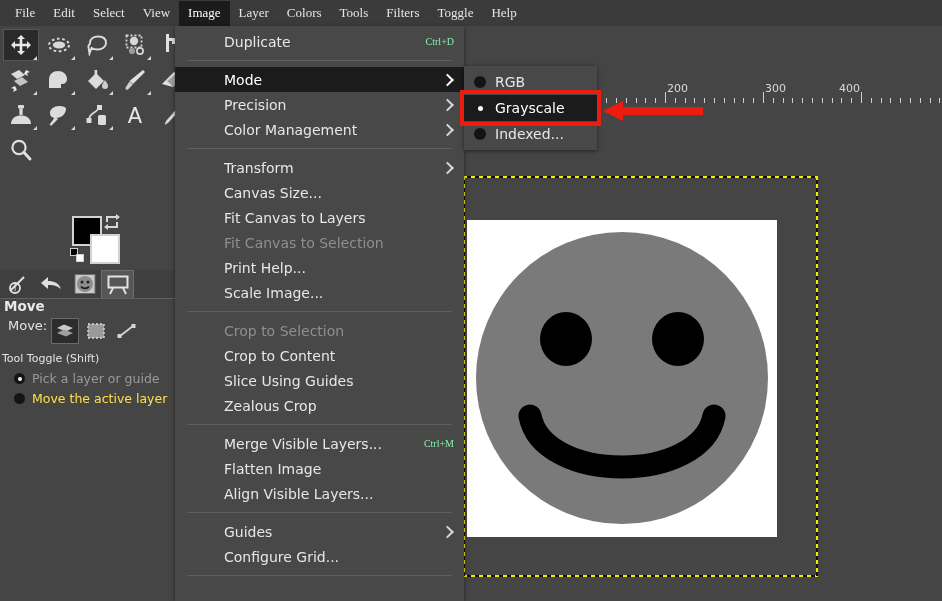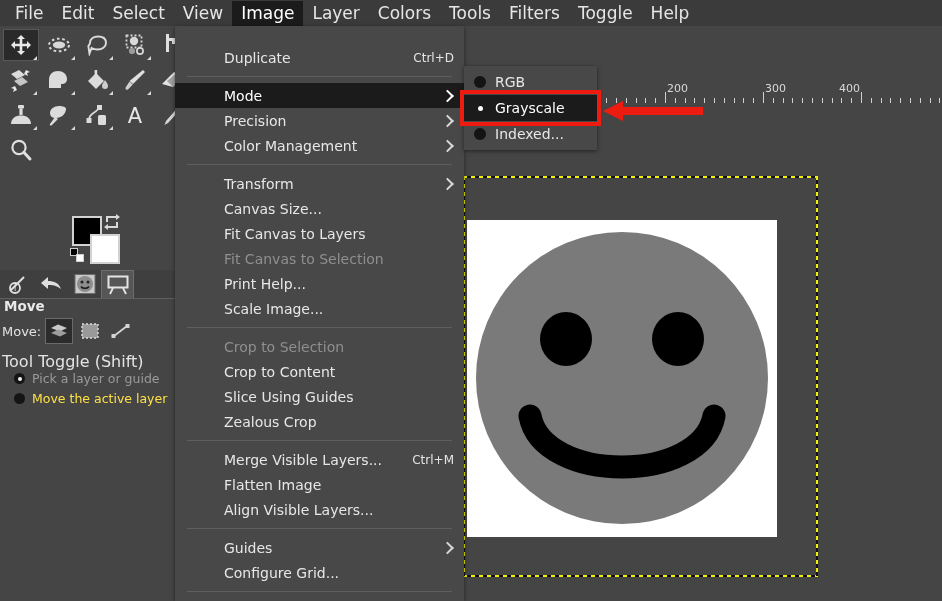--- a/index.html
+++ b/index.html
@@ -28,25 +28,26 @@
     left: 0; top: 0;
     width: 942px; height: 26px;
     background: #3b3b3b;
     display: flex;
     align-items: center;
     padding-left: 6px;
     box-sizing: border-box;
   }
   .menubar-item {
     color: #e6e6e6;
-    font-size: 17px;
+    font-size: 13px;
     padding: 4px 9px 5px 9px;
     line-height: 16px;
     white-space: nowrap;
     cursor: default;
+    font-family: Liberation Serif, serif;
   }
   .menubar-item.active {
     background: #1b1b1b;
     color: #ffffff;
   }
 
   
   #left-dock {
     position: absolute;
     left: 0; top: 26px;
@@ -132,32 +133,32 @@
   
   #tool-options {
     position: absolute;
     left: 0; top: 272px;
     width: 175px; height: 110px;
   }
   #tool-title {
     position: absolute; left: 4px; top: 0;
     font-size: 13.5px; font-weight: bold; color: #e9e9e9;
   }
-  #move-row { position: absolute; left: 2px; top: 20px; display:flex; align-items:center; }
+  #move-row { position: absolute; left: 8px; top: 20px; display:flex; align-items:flex-start; }
   #move-label { font-size: 13px; color: #e3e3e3; margin-right: 4px; }
   .mode-btn {
     width: 28px; height: 26px;
     display: flex; align-items: center; justify-content: center;
     margin-right: 3px;
     cursor: default;
   }
   .mode-btn.selected { background:#2c2c2c; box-shadow: inset 0 0 0 1px #6a6a6a; }
   #tool-toggle-label {
     position: absolute; left: 2px; top: 54px;
-    font-size: 16px; color: #e3e3e3; white-space: nowrap;
+    font-size: 11px; color: #e3e3e3; white-space: nowrap;
   }
   .radio-row {
     position: absolute; left: 14px;
     display: flex; align-items: center;
     font-size: 12.5px;
     white-space: nowrap;
     cursor: default;
   }
   .radio-row .rdot {
     width: 11px; height: 11px; border-radius: 50%;
@@ -227,42 +228,43 @@
   #face { position: absolute; left: 8px; top: 6px; }
 
   
   #menu-image {
     position: absolute;
     left: 175px; top: 26px;
     width: 289px;
     height: 575px;
     background: #484848;
     box-shadow: 0 1px 4px rgba(0,0,0,0.5);
-    padding-top: 19px;
+    padding-top: 3px;
     box-sizing: border-box;
   }
   .mi {
     position: relative;
     height: 25px;
     display: flex;
     align-items: center;
     padding-left: 49px;
     padding-right: 10px;
     font-size: 14px;
     color: #e7e7e7;
     white-space: nowrap;
     cursor: default;
     box-sizing: border-box;
   }
   .mi.disabled { color: #8f8f8f; }
   .mi.highlight { background: #1b1b1b; color: #ffffff; }
   .mi .accel {
     margin-left: auto;
-    font-size: 12px;
-    color: #e5e5e5;
+    font-size: 10px;
+    color: #86efac;
+    font-family: Liberation Serif, serif;
   }
   .mi .submenu-arrow {
     position: absolute;
     right: 12px; top: 50%;
     width: 7px; height: 7px;
     border-right: 2px solid #d8d8d8;
     border-top: 2px solid #d8d8d8;
     transform: translateY(-50%) rotate(45deg);
   }
   .mi.highlight .submenu-arrow { border-color: #ffffff; }

